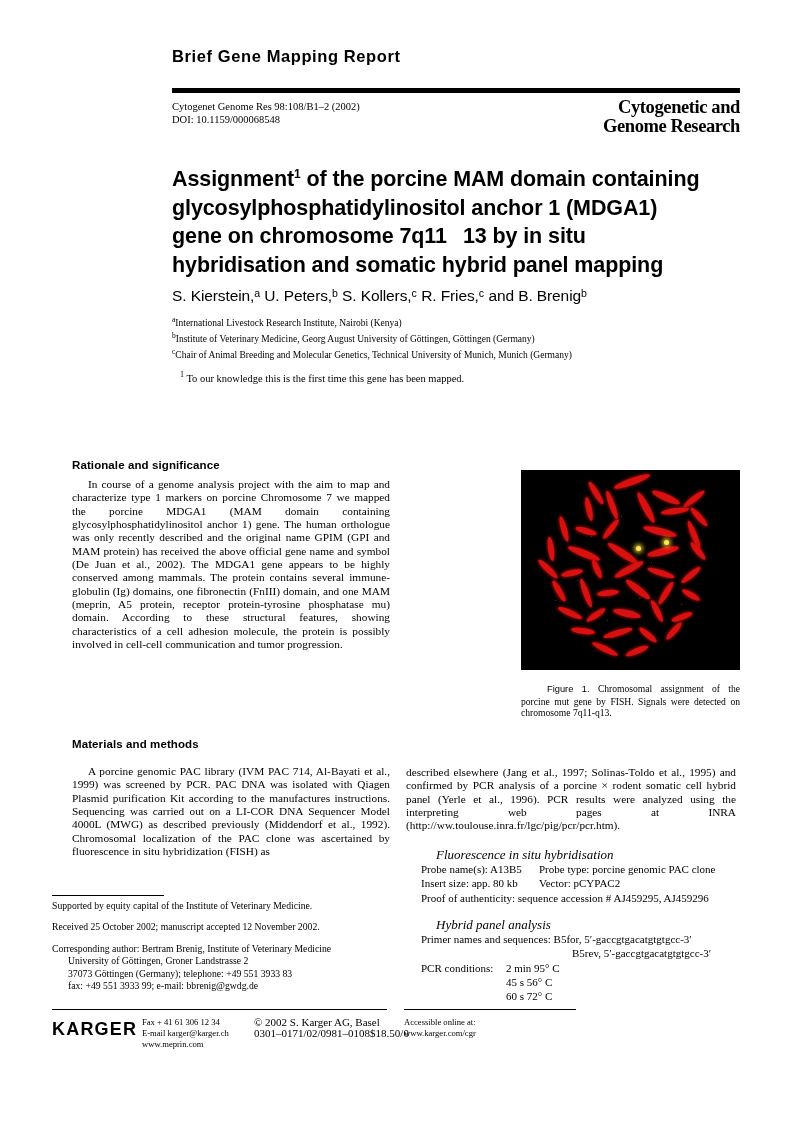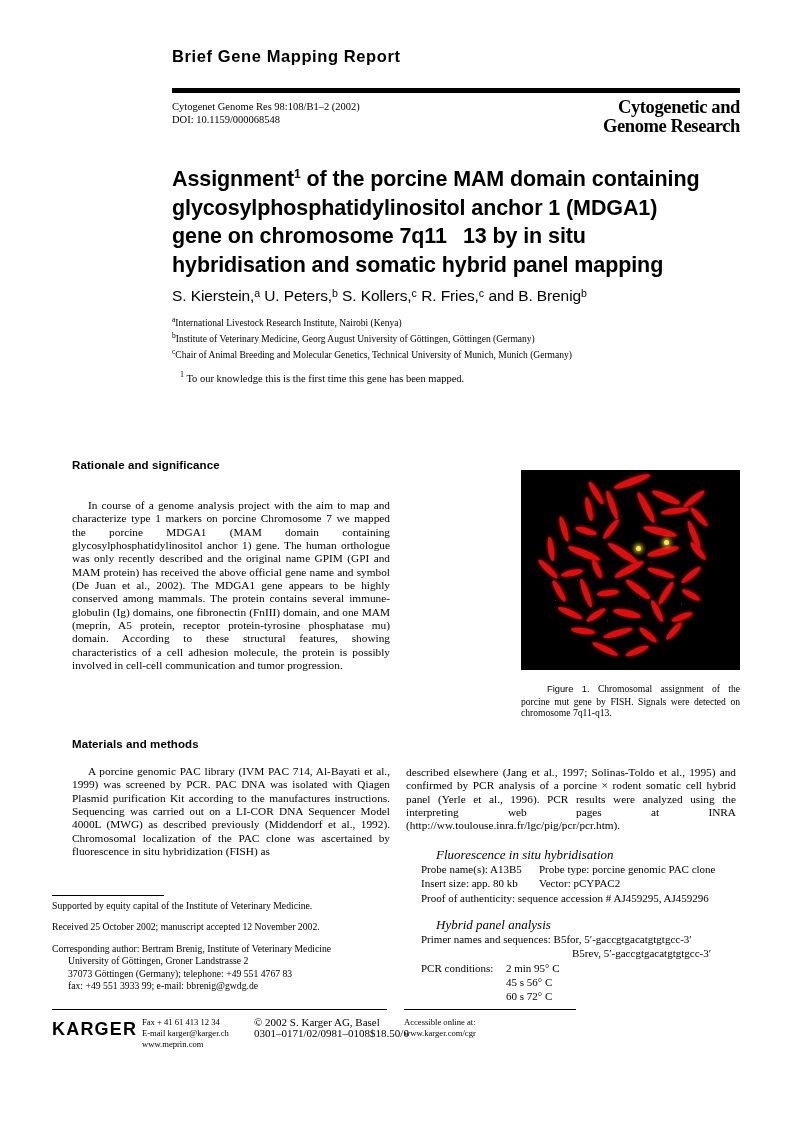--- a/index.html
+++ b/index.html
@@ -116,21 +116,21 @@
     line-height: 13.35px;
     text-align: justify;
     text-indent: 16px;
   }
   .col-left-rationale {
     position: absolute;
     left: 72px;
     top: 459px;
     width: 318px;
   }
-  .col-left-rationale .body-text { margin-top: 28px; }
+  .col-left-rationale .body-text { margin-top: 7px; }
 
   .col-left-materials {
     position: absolute;
     left: 72px;
     top: 738px;
     width: 318px;
   }
   .col-left-materials .body-text { margin-top: 15px; }
 
   .col-right-materials {
@@ -404,32 +404,32 @@
     <div class="kv-row"><span class="ind" style="width:85px"></span><span>60 s 72° C</span></div>
   </div>
 
   <div class="footnote-rule"></div>
   <div class="footnotes">
     <p>Supported by equity capital of the Institute of Veterinary Medicine.</p>
     <p>Received 25 October 2002; manuscript accepted 12 November 2002.</p>
     <p>
       <span>Corresponding author: Bertram Brenig, Institute of Veterinary Medicine</span>
       <span class="indent">University of Göttingen, Groner Landstrasse 2</span>
-      <span class="indent">37073 Göttingen (Germany); telephone: +49 551 4767 83</span>
+      <span class="indent">37073 Göttingen (Germany); telephone: +49 551 3933 83</span>
       <span class="indent">fax: +49 551 3933 99; e-mail: bbrenig@gwdg.de</span>
     </p>
   </div>
 
   <div class="footer-rule-left"></div>
   <div class="footer-rule-right"></div>
 
   <div class="karger-logo">KARGER</div>
 
   <div class="footer-contact">
-    <div>Fax + 41 61 413 12 34</div>
+    <div>Fax + 41 61 306 12 34</div>
     <div>E-mail karger@karger.ch</div>
     <div>www.meprin.com</div>
   </div>
 
   <div class="footer-copy">
     <div>© 2002 S. Karger AG, Basel</div>
     <div>0301–0171/02/0981–0108$18.50/0</div>
   </div>
 
   <div class="footer-online">

